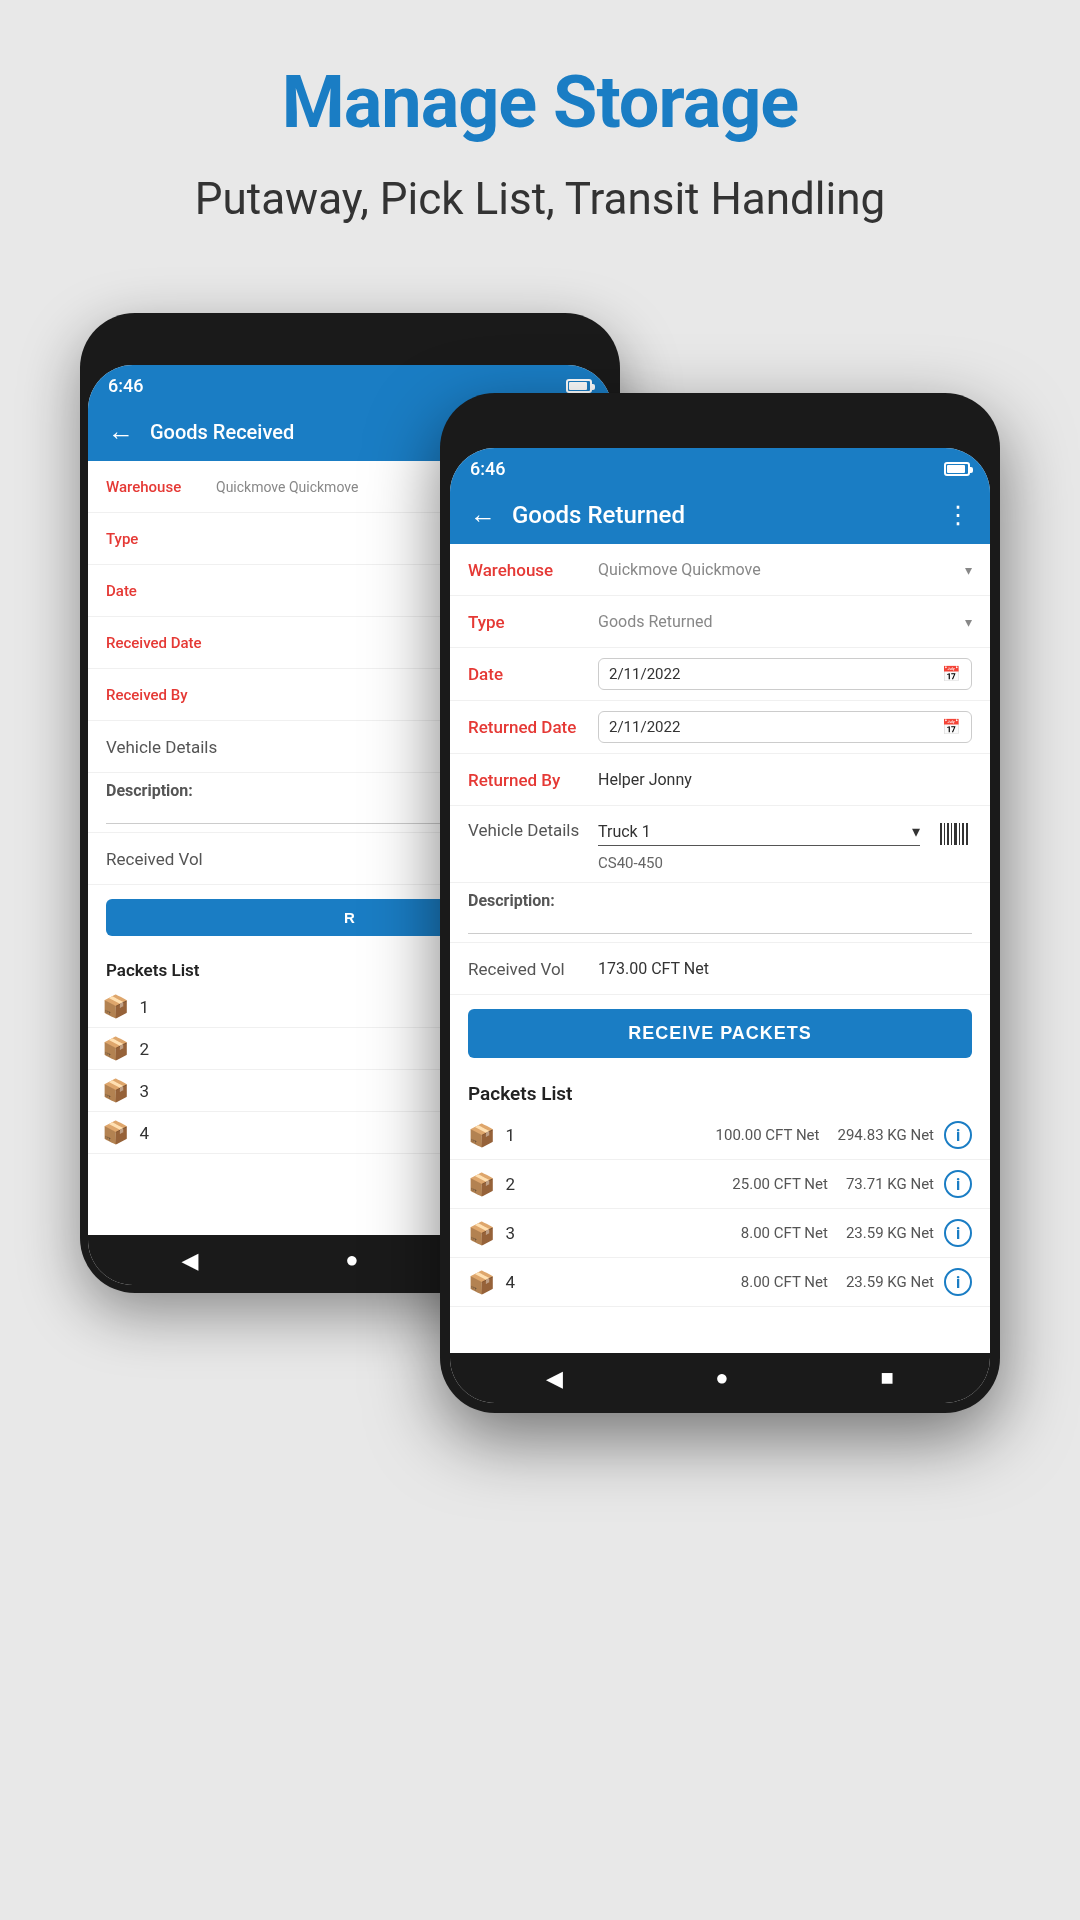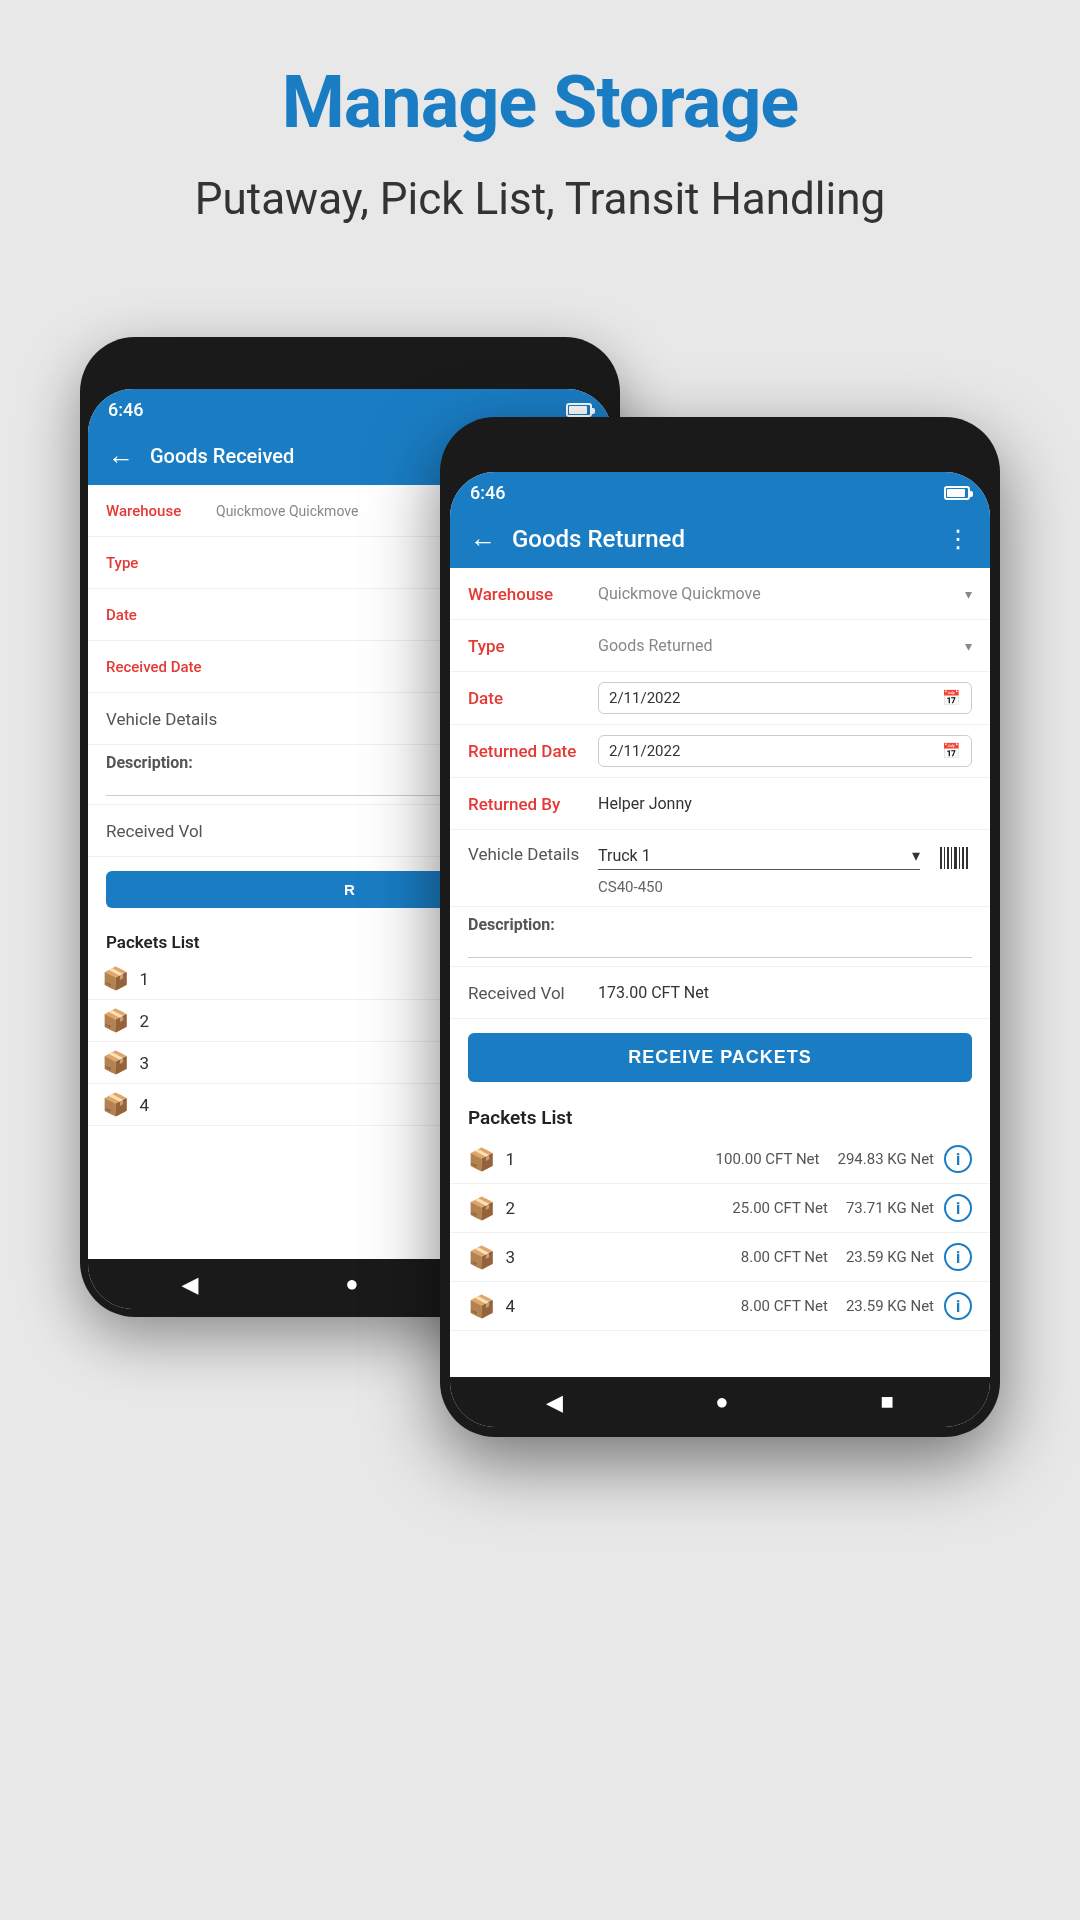--- a/index.html
+++ b/index.html
@@ -20,21 +20,21 @@
       color: #1a7dc4;
       text-align: center;
       margin-bottom: 28px;
       letter-spacing: -1px;
     }
     .page-subtitle {
       font-size: 44px;
       font-weight: 400;
       color: #333;
       text-align: center;
-      margin-bottom: 112px;
+      margin-bottom: 88px;
     }
     .phones-container {
       position: relative;
       width: 920px;
       height: 1120px;
       display: flex;
       align-items: flex-start;
       justify-content: center;
     }
     
@@ -401,20 +401,24 @@
         <div class="form-row">
           <span class="form-label">Date</span>
           <span class="form-value"></span>
         </div>
         
         <div class="form-row">
           <span class="form-label">Received Date</span>
           <span class="form-value"></span>
         </div>
         
+        <div class="form-row">
+          <span class="form-label">Received By</span>
+          <span class="form-value"></span>
+        </div>
         
         <div class="form-row">
           <span class="form-label-gray">Vehicle Details</span>
           <span class="form-value"></span>
         </div>
         
         <div class="description-row">
           <div class="description-label">Description:</div>
           <div class="description-value"></div>
         </div>

